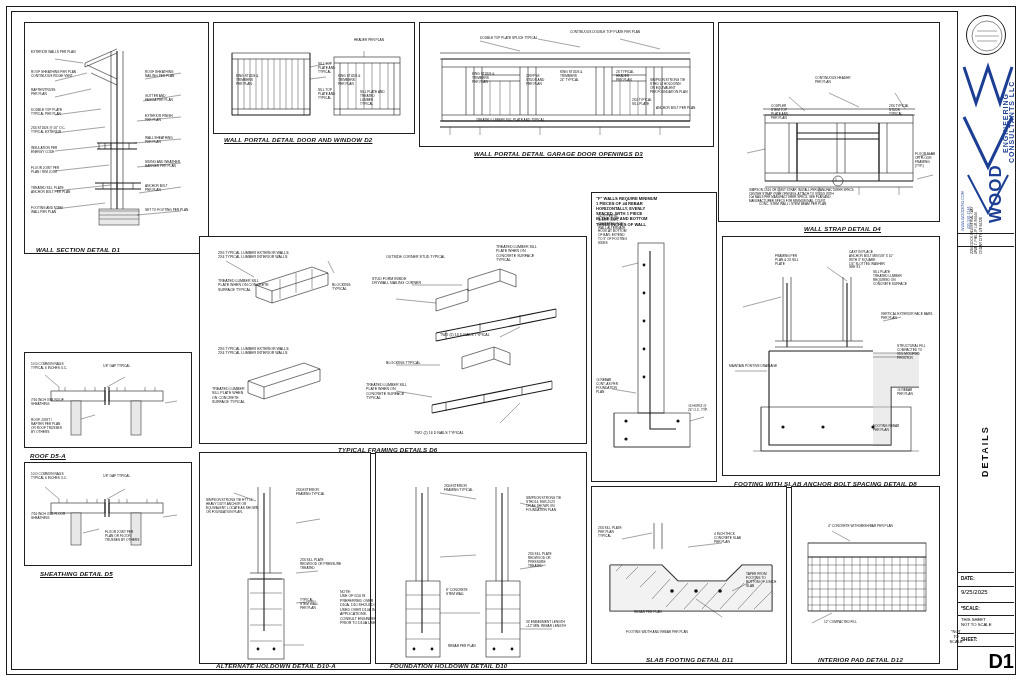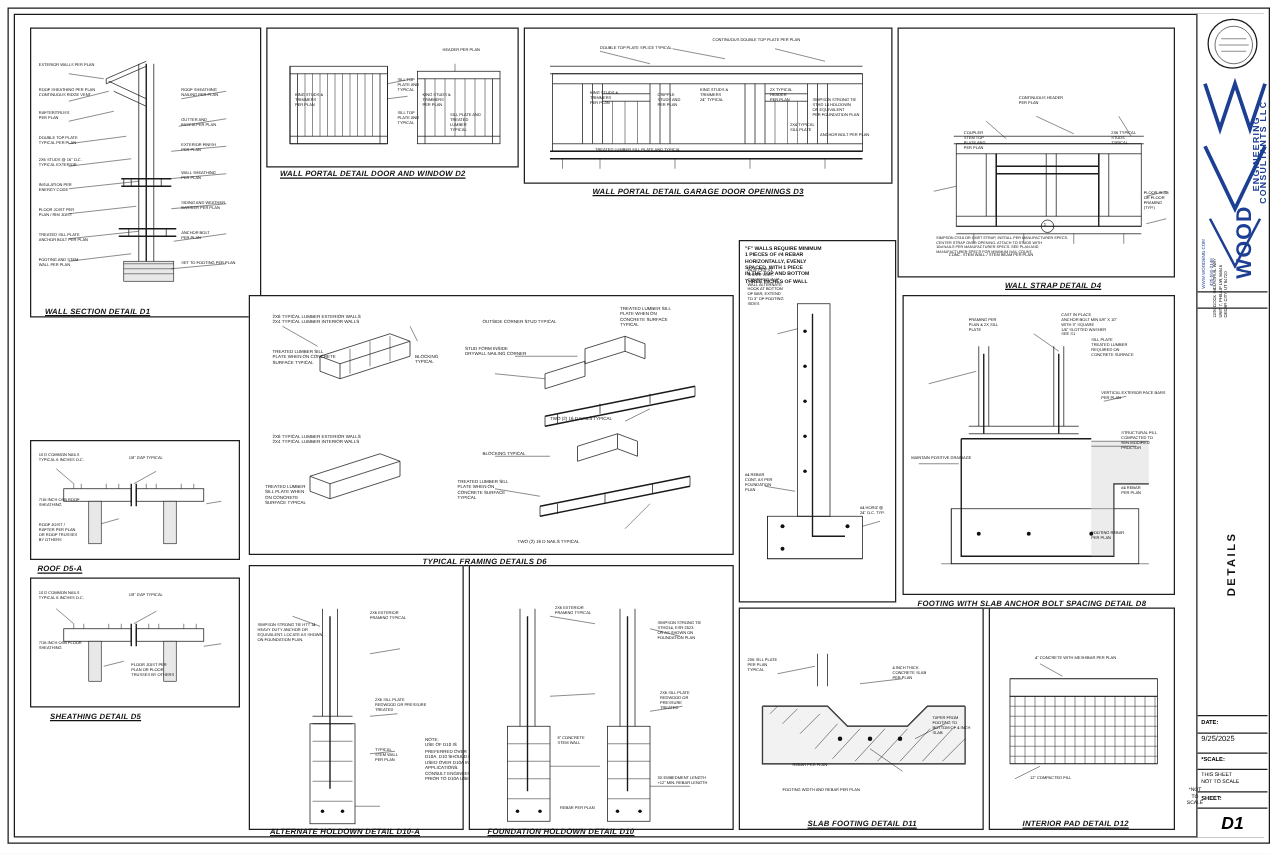--- a/index.html
+++ b/index.html
@@ -22,21 +22,21 @@
   .dk{fill:#111;}
   
   #tb{position:absolute;right:11px;top:11px;width:56px;height:659px;border-left:0.8px solid #1f1f1f;box-sizing:border-box;background:#fff;}
   .tbcell{position:absolute;left:0;width:56px;border-bottom:0.8px solid #1f1f1f;box-sizing:border-box;}
   .vert{writing-mode:vertical-rl;transform:rotate(180deg);}
   .logo-band{position:absolute;left:0;top:0;width:56px;height:222px;}
   .stamp{position:absolute;left:8px;top:4px;width:40px;height:40px;border:0.8px solid #1a1a1a;border-radius:50%;box-sizing:border-box;}
   .brandwrap{position:absolute;left:0;top:46px;width:56px;height:176px;}
   .datebox{font-size:5px;padding:2px 3px;}
   .smallcap{font-size:4.6px;font-weight:bold;}
-  .dnum{font-size:14px;font-weight:bold;text-align:center;font-style:italic;}
+  .dnum{font-size:20px;font-weight:bold;text-align:right;}
   .detailword{font-size:9px;font-weight:bold;letter-spacing:2px;}
 </style>
 </head>
 <body>
 
 <div id="sheet">
 
   <div class="border-outer"></div>
   <div class="border-inner"></div>
 

